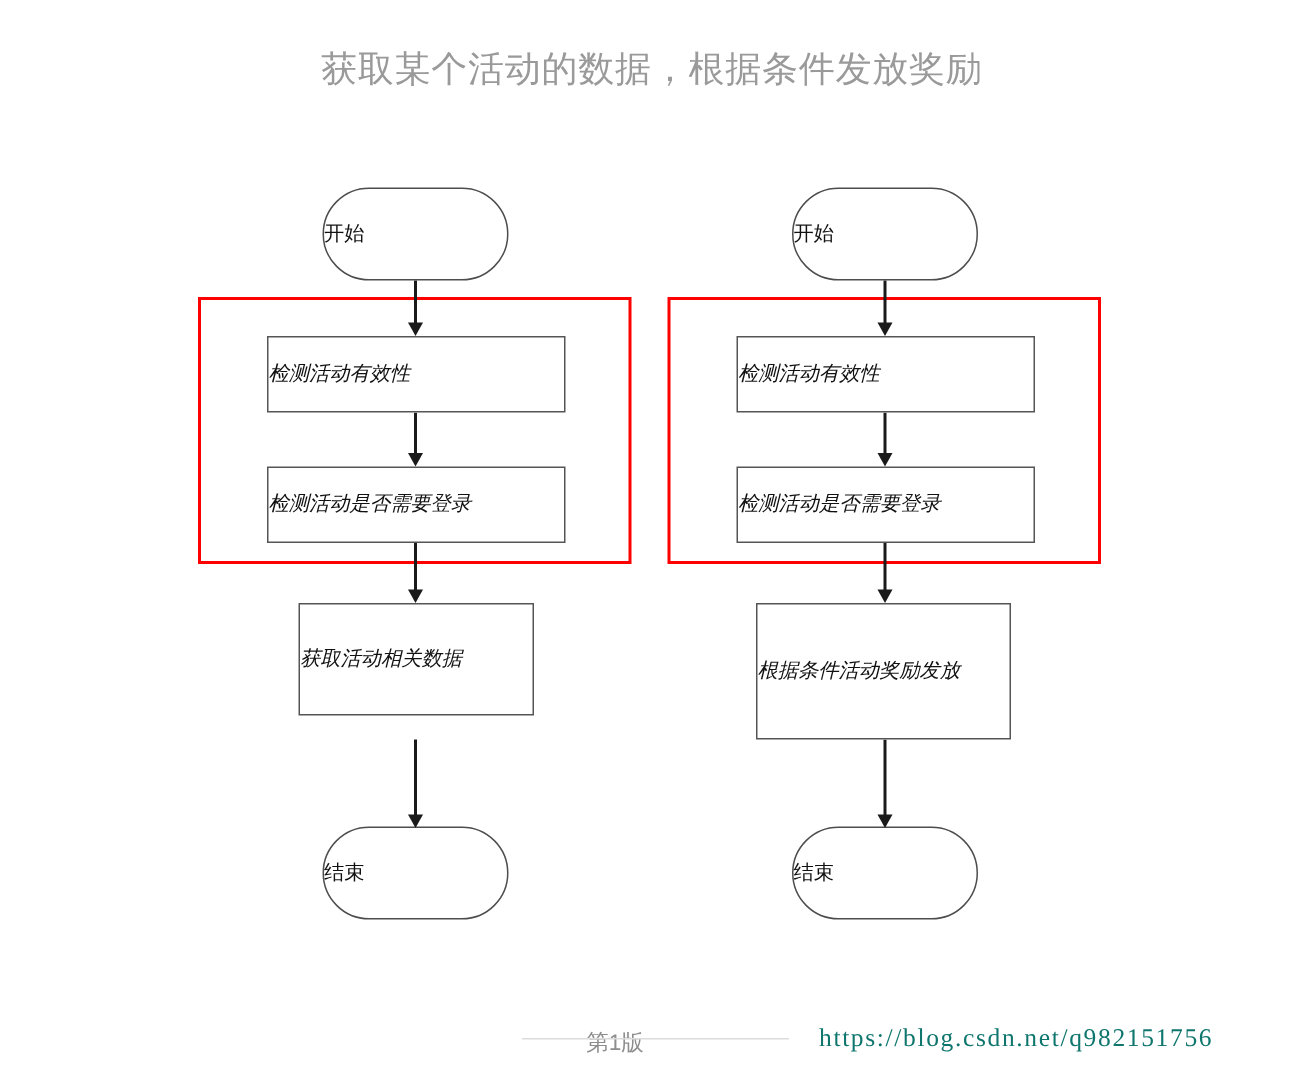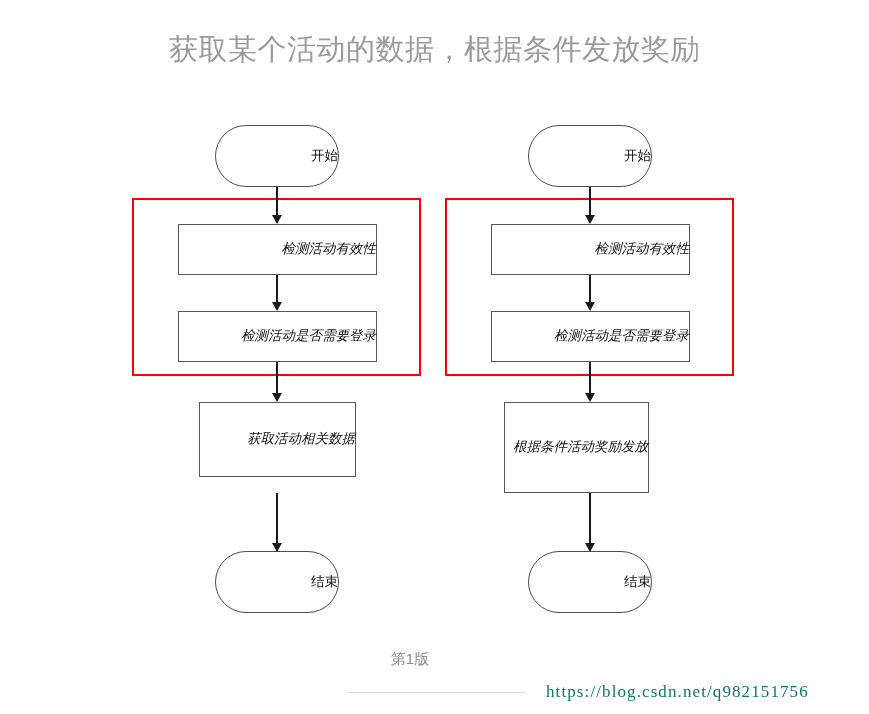--- a/index.html
+++ b/index.html
@@ -21,32 +21,32 @@
     width: 869px;
     height: 714px;
   }
   .title {
     position: absolute;
     left: 0;
     top: 30px;
     width: 869px;
     text-align: center;
     font-family: "Liberation Serif", "DejaVu Serif", serif;
-    font-size: 29px;
+    font-size: 24px;
     color: #9a9a9a;
     letter-spacing: 0.5px;
     white-space: nowrap;
   }
   
   .node {
     position: absolute;
     box-sizing: border-box;
     display: flex;
     align-items: center;
-    justify-content: flex-end;
+    justify-content: flex-start;
     background: #ffffff;
     color: #111111;
     font-size: 13.5px;
     line-height: 1.2;
     white-space: nowrap;
     z-index: 3;
   }
   .terminal {
     border: 1.6px solid #4d4d4d;
     border-radius: 32px;
@@ -81,20 +81,21 @@
     z-index: 1;
   }
   
   .caption {
     position: absolute;
     text-align: center;
     font-size: 15px;
     color: #8d8d8d;
     font-family: "Liberation Sans", "DejaVu Sans", sans-serif;
     white-space: nowrap;
+    margin-top: 36px;
   }
   .wm-line {
     position: absolute;
     height: 1px;
     background: #dcdcdc;
   }
   .wm-url {
     position: absolute;
     font-family: "Liberation Serif", "DejaVu Serif", serif;
     font-size: 17px;
@@ -160,21 +161,21 @@
   <div class="conn" style="left:589px; top:275px; height:29px;"></div>
   <div class="arrowhead" style="left:584.5px; top:302px;"></div>
 
   <div class="node process" style="left:491px; top:311px; width:199px; height:51px;">
     <span>检测活动是否需要登录</span>
   </div>
 
   <div class="conn" style="left:589px; top:362px; height:33px;"></div>
   <div class="arrowhead" style="left:584.5px; top:393px;"></div>
 
-  <div class="node process" style="left:504px; top:402px; width:145px; height:91px;">
+  <div class="node process" style="left:504px; top:402px; width:170px; height:91px;">
     <span>根据条件活动奖励发放</span>
   </div>
 
   <div class="conn" style="left:589px; top:493px; height:52px;"></div>
   <div class="arrowhead" style="left:584.5px; top:543px;"></div>
 
   <div class="node terminal" style="left:528px; top:551px; width:124px; height:62px;">
     <span>结束</span>
   </div>
 

